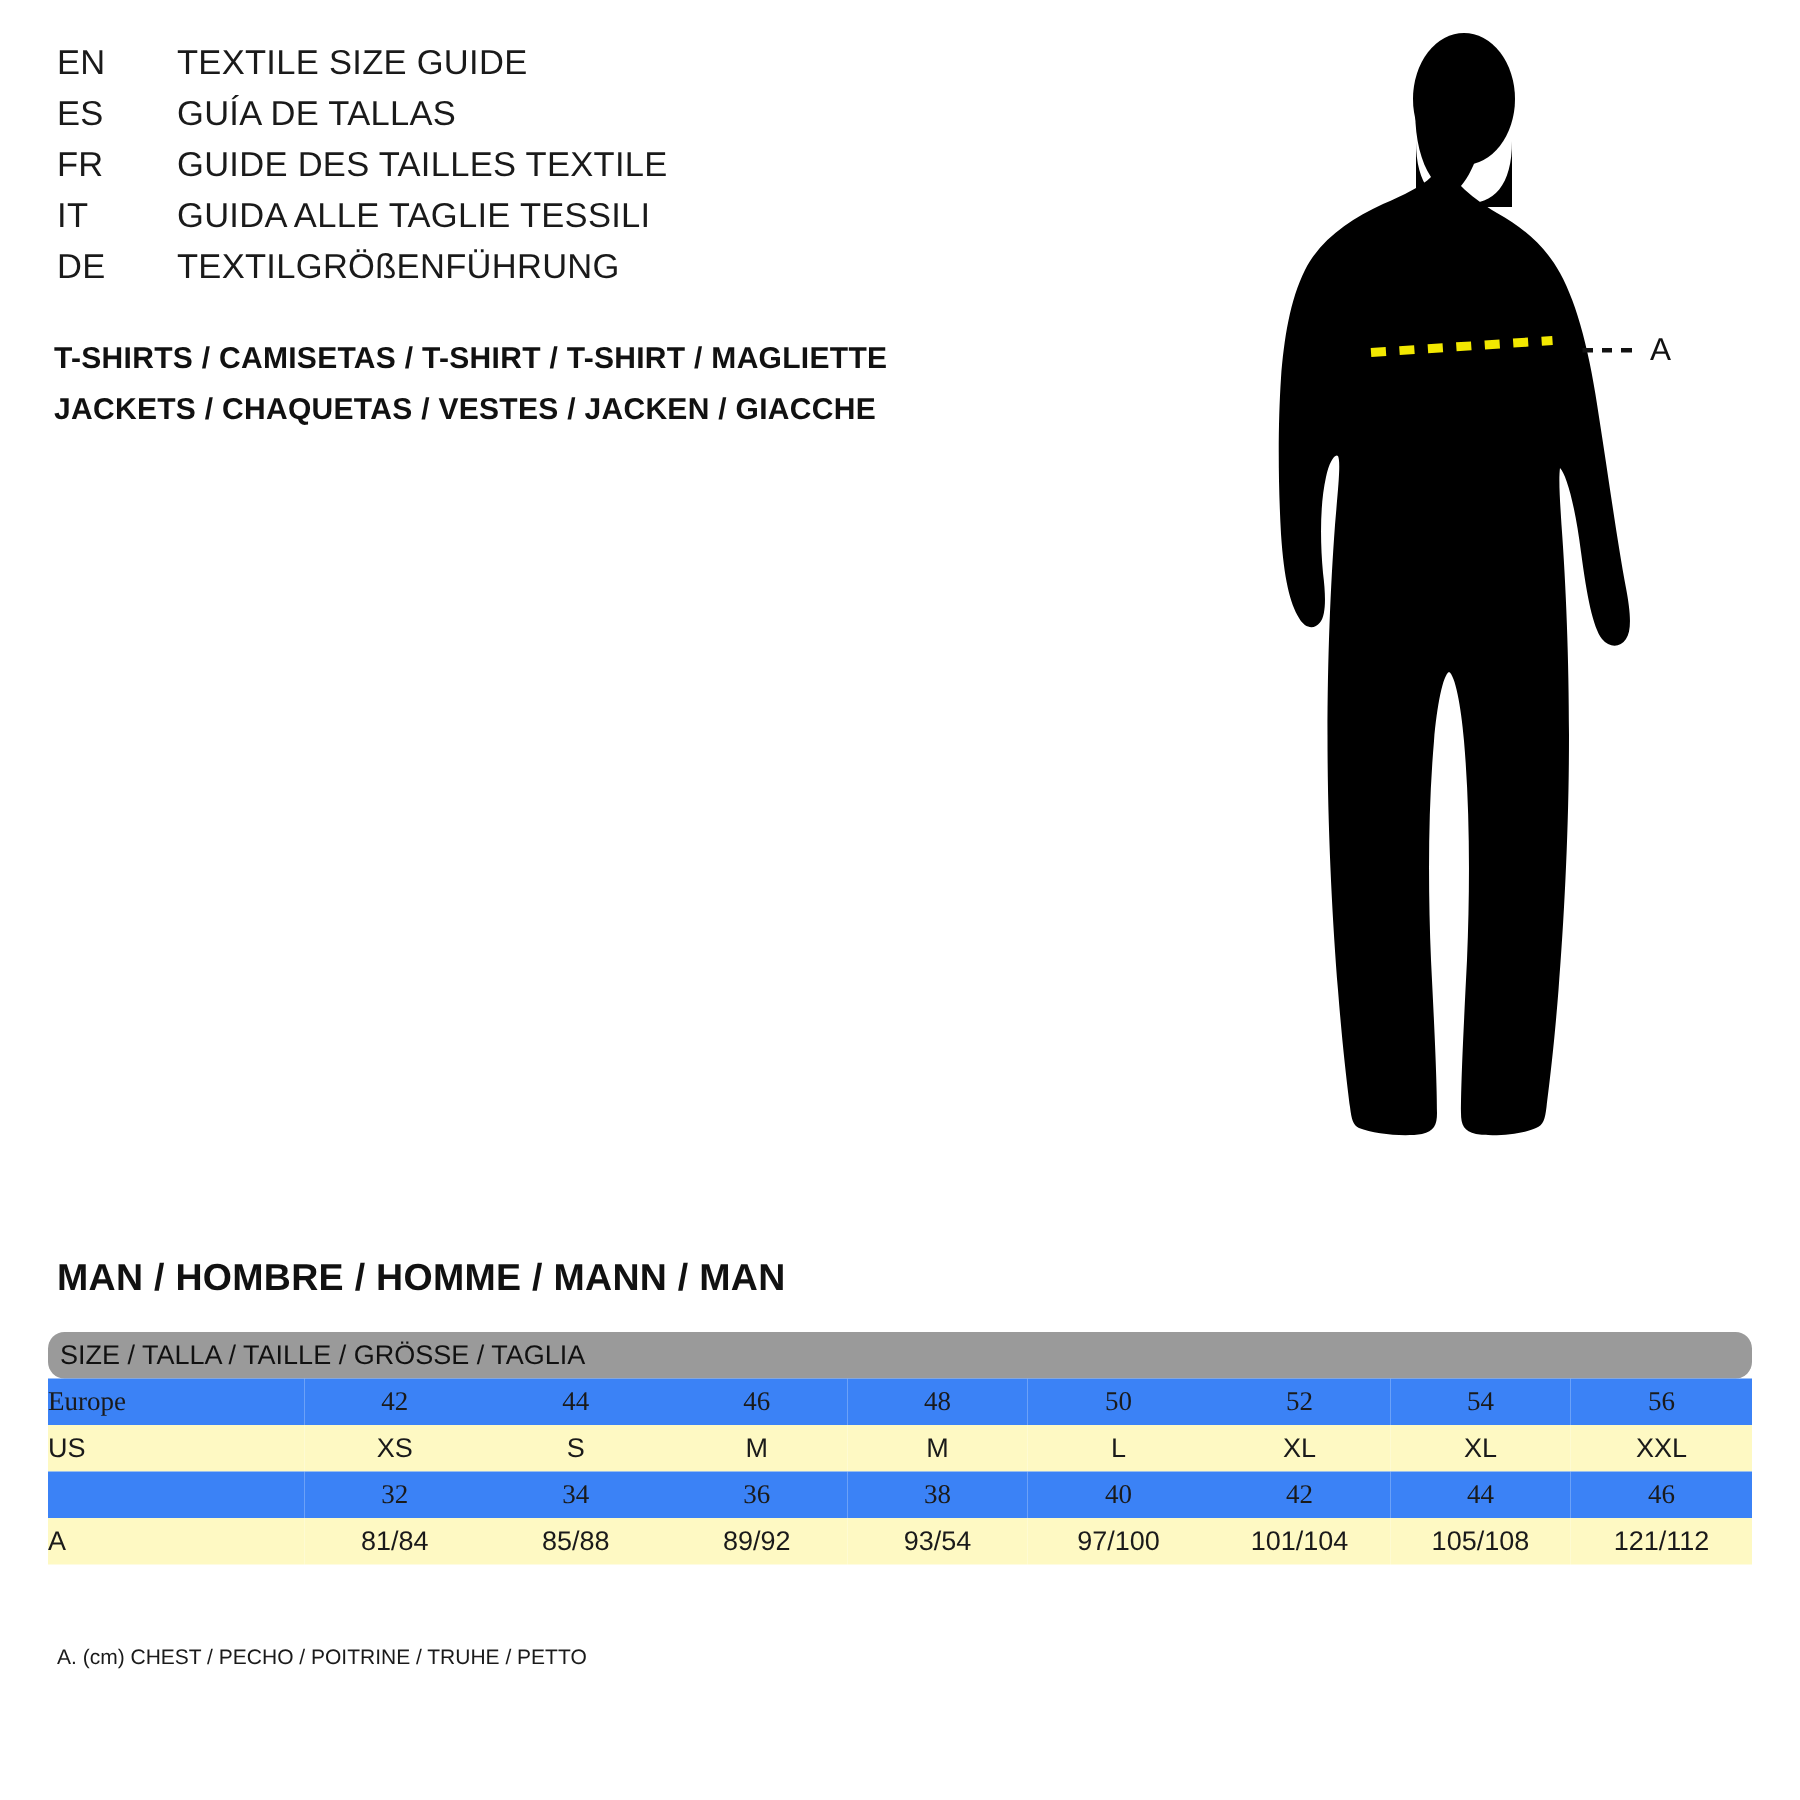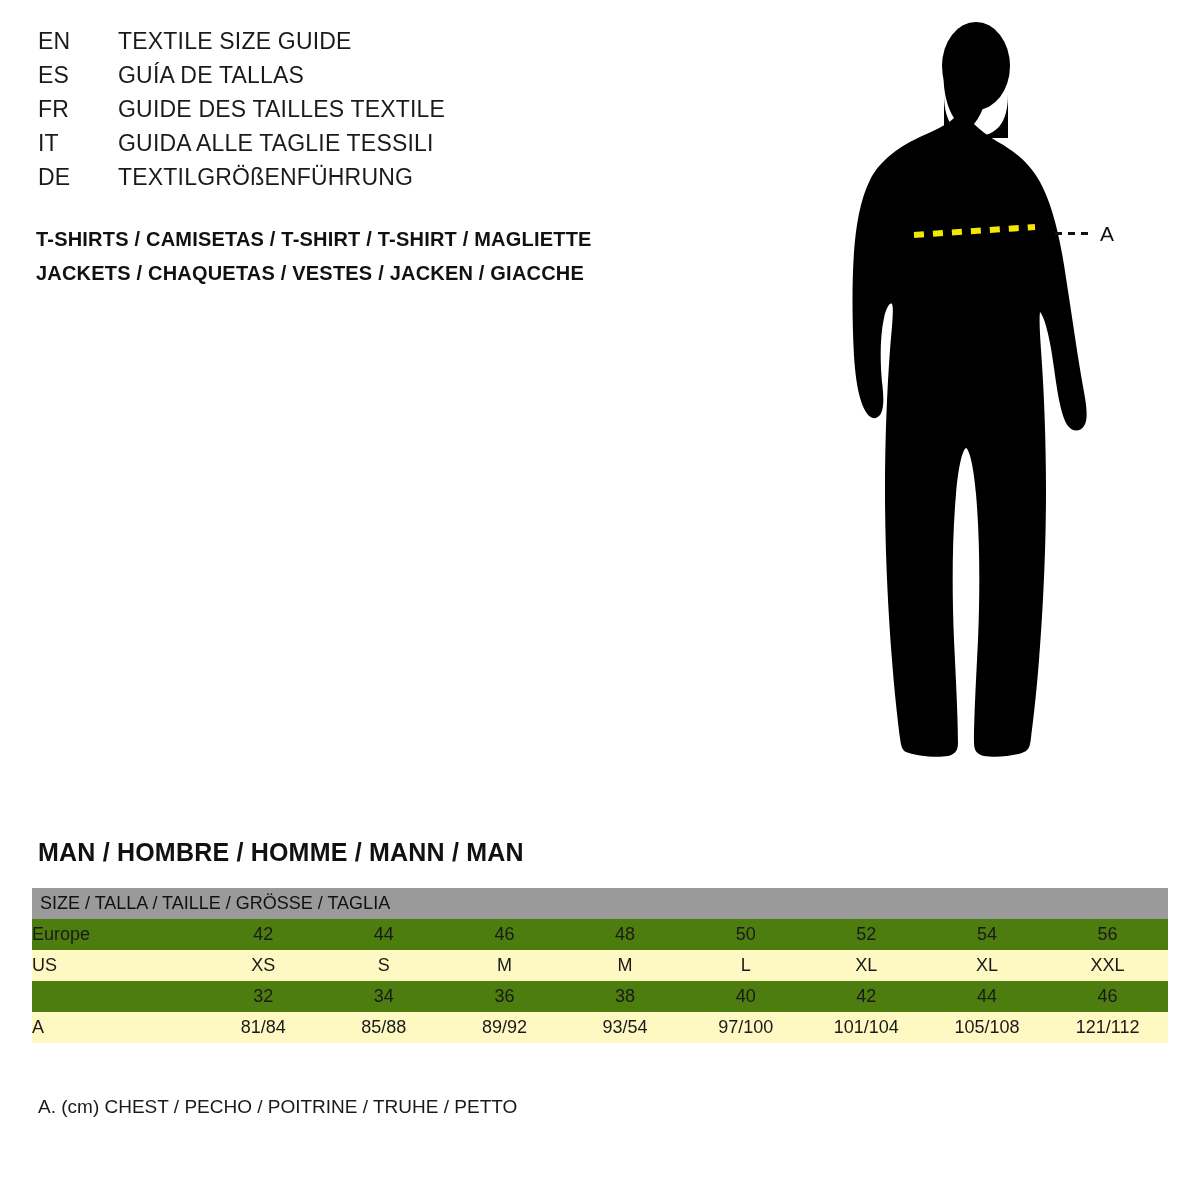--- a/index.html
+++ b/index.html
@@ -113,38 +113,39 @@
   .hdr-row td {
     background: #9a9a9a;
     color: #111111;
     font-size: 18px;
     height: 30px;
   }
   .hdr-row td.hdr-label {
     padding-left: 8px;
     text-align: left;
     font-weight: normal;
-  }
-  .row-light td { background: #4d7c0f; }
+    border-radius: 11px;
+  }
+  .row-light td { background: #3b82f6; font-family: Liberation Serif, serif; }
   .row-dark td  { background: #fef9c3; }
   .cell-label {
     padding-left: 8px;
     text-align: left;
     width: 170px;
   }
   .cell-val {
     text-align: center;
     width: 120px;
   }
 
   .footnote {
     position: absolute;
     left: 38px;
     top: 1096px;
-    font-size: 19px;
+    font-size: 14px;
     color: #1a1a1a;
   }
 </style>
 </head>
 <body>
 
 <div class="page">
 
   <div class="lang-block">
     <div class="lang-row">

